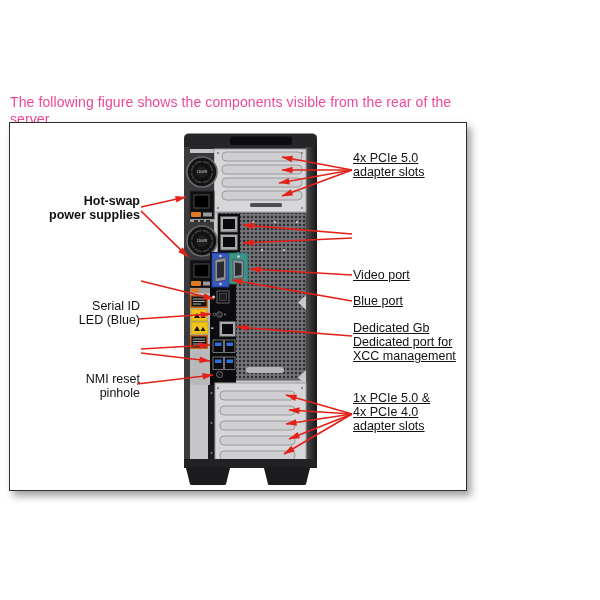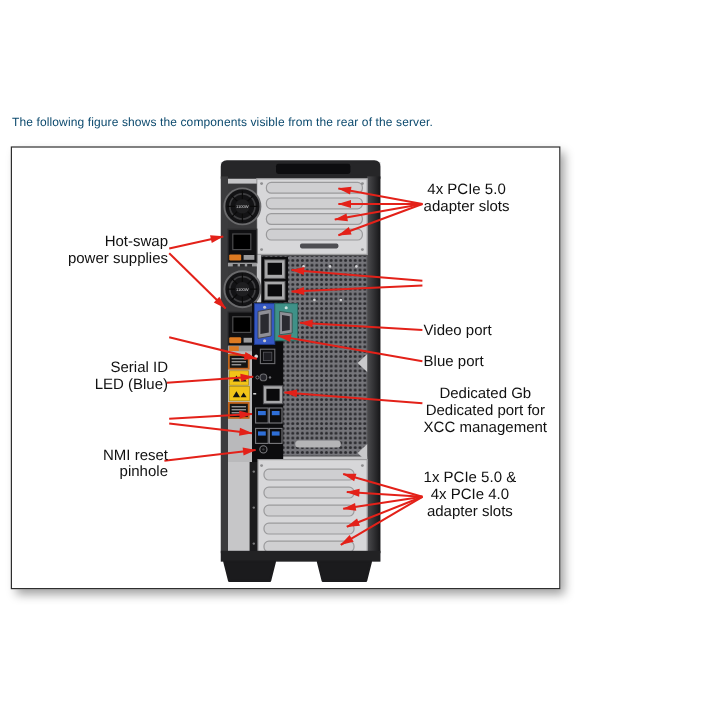--- a/index.html
+++ b/index.html
@@ -1,26 +1,26 @@
 <!DOCTYPE html>
 <html><head>
 <meta charset="utf-8">
 <style>
   html,body{margin:0;padding:0;background:#ffffff;}
   .page{position:relative;width:600px;height:600px;background:#ffffff;overflow:hidden;
         font-family:"Liberation Sans",sans-serif;}
-  .caption{position:absolute;left:10px;top:94px;width:470px;font-size:10px;line-height:17px;
-           color:#0c4a6e;letter-spacing:.1px;}
+  .caption{position:absolute;left:10px;top:94px;width:470px;font-size:14px;line-height:17px;
+           color:#ec4899;letter-spacing:.1px;}
   .figure{position:absolute;left:9px;top:122px;width:456px;height:367px;background:#ffffff;
           border:1.5px solid #2e2e2e;box-shadow:4px 5px 8px rgba(0,0,0,.38);}
   .figure svg{position:absolute;left:0;top:0;}
   .callout{position:absolute;font-size:12.5px;line-height:14px;color:#111;white-space:pre-line;}
   .callout.left{right:326px;text-align:right;}
-  .callout.right{left:343px;text-align:center;}
-  .l-hotswap{top:71px;}  .l-extdiag{top:132px;} .l-sysid{top:176px;}
+  .callout.right{left:343px;text-align:left;text-decoration:underline;}
+  .l-hotswap{top:71px;font-weight:bold;}  .l-extdiag{top:132px;} .l-sysid{top:176px;}
   .l-usb{top:212px;}     .l-nmi{top:249px;}
   .r-pcietop{top:28px;}  .r-eth{top:98px;}      .r-serial{top:145px;}
   .r-video{top:171px;}   .r-xcc{top:198px;}     .r-pciebot{top:268px;}
 </style>
 </head>
 <body>
 
 <div class="page">
 
   <div class="caption">The following figure shows the components visible from the rear of the server.</div>

